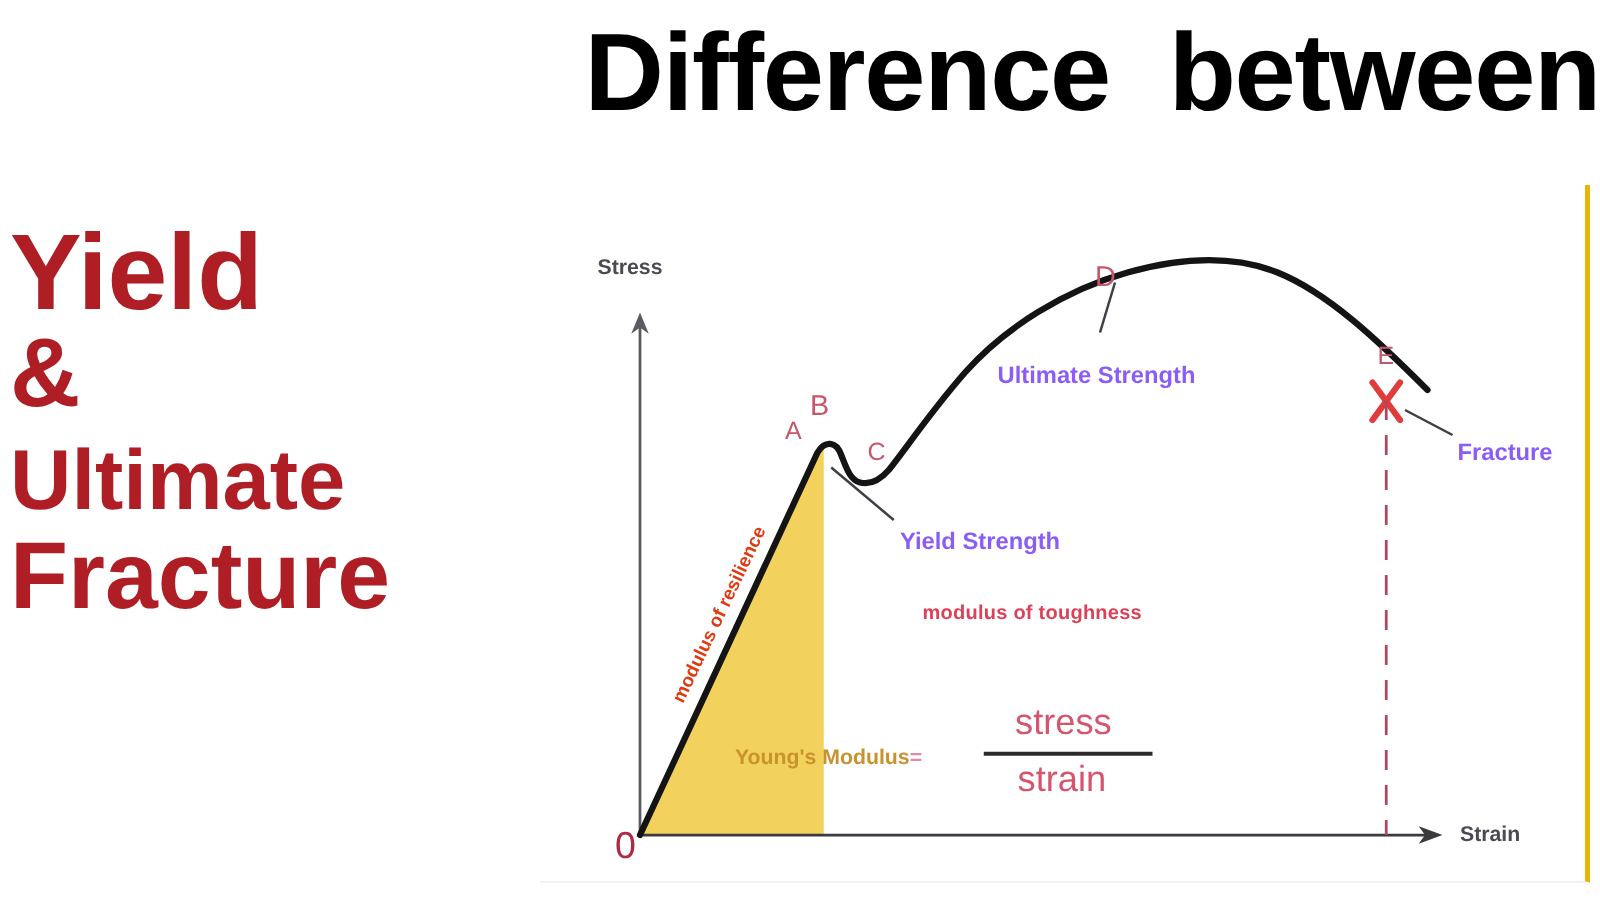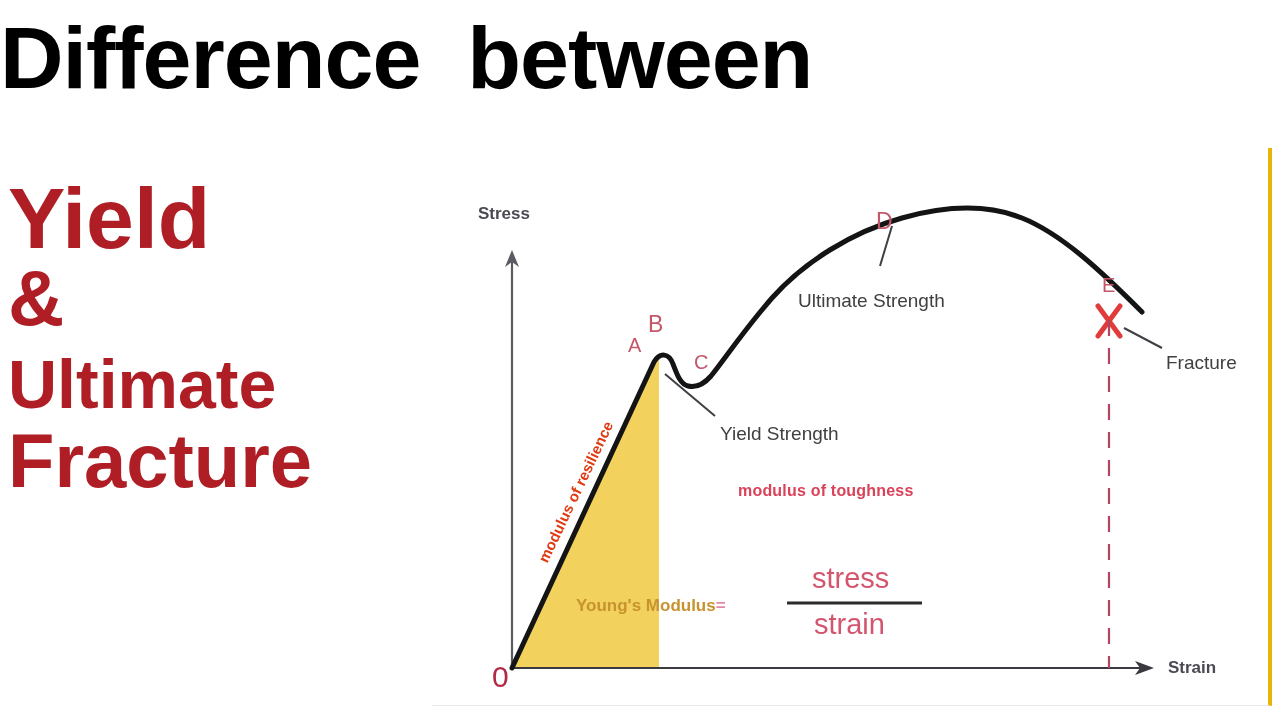--- a/index.html
+++ b/index.html
@@ -18,21 +18,21 @@
     background: #ffffff;
     overflow: hidden;
   }
 
   
   .main-title {
     position: absolute;
     left: 0;
     top: 14px;
     width: 1280px;
-    text-align: left;
+    text-align: right;
     font-family: "Liberation Sans", sans-serif;
     font-weight: bold;
     font-size: 88px;
     line-height: 1.0;
     letter-spacing: -1px;
     color: #000000;
     white-space: pre;
   }
 
   
@@ -85,22 +85,22 @@
     color: #4a4a52;
   }
   .pt-lbl {
     font-size: 23px;
     color: #C5576B;
     font-weight: normal;
   }
   .pt-lbl.small { font-size: 20px; }
   .callout {
     font-size: 19px;
-    color: #404040;
-    font-weight: normal;
+    color: #8b5cf6;
+    font-weight: bold;
   }
   .origin-lbl {
     font-size: 30px;
     color: #B02A45;
     font-weight: normal;
   }
   .toughness-lbl {
     font-size: 16px;
     font-weight: bold;
     color: #D94258;
@@ -195,21 +195,21 @@
     <div class="lbl callout" style="left:288px; top:275px;">Yield Strength</div>
 
     <div class="lbl callout" style="left:366px; top:142px;">Ultimate Strength</div>
 
     <div class="lbl callout" style="left:734px; top:184px;margin-top:20px;">Fracture</div>
 
     <div class="lbl toughness-lbl" style="left:306px; top:290px;margin-top:44px;">modulus of toughness</div>
 
     <div class="lbl resilience-lbl" style="left:118px; top:400px; transform: rotate(-64.5deg);">modulus of resilience</div>
 
-    <div class="lbl ym-lbl" style="left:144px; top:448px;">
+    <div class="lbl ym-lbl" style="left:156px; top:448px;">
       <span class="ym-ys">Young's Modulus</span><span>=</span>
     </div>
 
     <div class="lbl frac-num" style="left:380px; top:414px;">stress</div>
 
     <div class="lbl frac-num" style="left:382px; top:460px;">strain</div>
 
   </div>
 </div>
 

